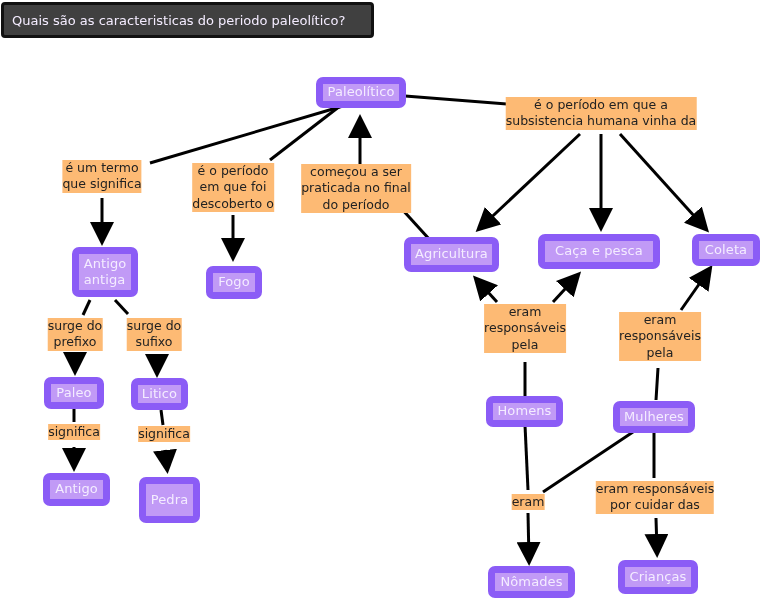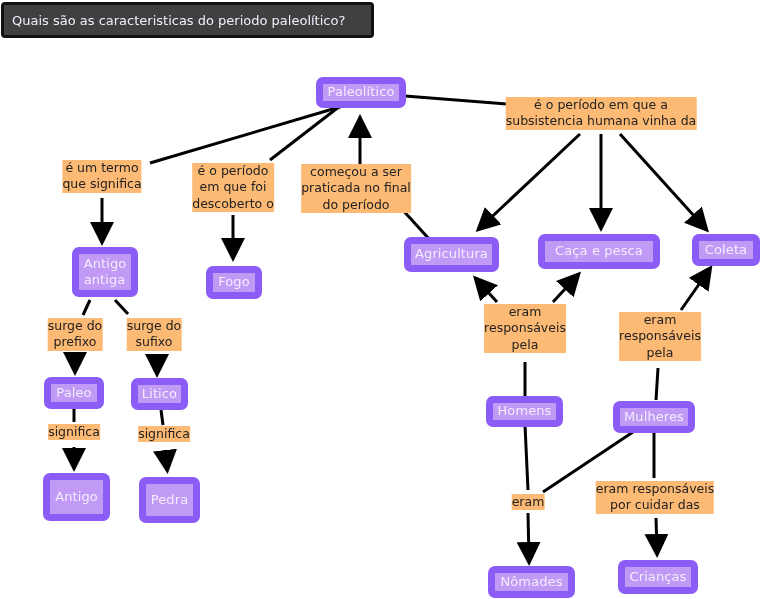--- a/index.html
+++ b/index.html
@@ -59,21 +59,21 @@
 </svg>
 
 <div class="node" style="left:316px;top:77px;width:90px;height:31px;">Paleolítico</div>
 <div class="node" style="left:72px;top:247px;width:66px;height:50px;padding:0 8px;">Antigo antiga</div>
 <div class="node" style="left:206px;top:266px;width:56px;height:33px;">Fogo</div>
 <div class="node" style="left:404px;top:237px;width:95px;height:35px;">Agricultura</div>
 <div class="node" style="left:538px;top:234px;width:122px;height:35px;">Caça e pesca</div>
 <div class="node" style="left:692px;top:234px;width:68px;height:32px;">Coleta</div>
 <div class="node" style="left:44px;top:377px;width:60px;height:32px;">Paleo</div>
 <div class="node" style="left:131px;top:378px;width:57px;height:32px;">Litico</div>
-<div class="node" style="left:43px;top:473px;width:67px;height:48px;">Antigo</div>
+<div class="node" style="left:43px;top:473px;width:67px;height:33px;">Antigo</div>
 <div class="node" style="left:139px;top:477px;width:61px;height:46px;">Pedra</div>
 <div class="node" style="left:486px;top:396px;width:77px;height:31px;">Homens</div>
 <div class="node" style="left:613px;top:401px;width:82px;height:32px;">Mulheres</div>
 <div class="node" style="left:488px;top:566px;width:87px;height:32px;">Nômades</div>
 <div class="node" style="left:618px;top:560px;width:80px;height:34px;">Crianças</div>
 
 <div class="label" style="left:601px;top:97px;white-space:pre;">é o período em que a
 subsistencia humana vinha da</div>
 <div class="label" style="left:102px;top:160px;white-space:pre;">é um termo
 que significa</div>

